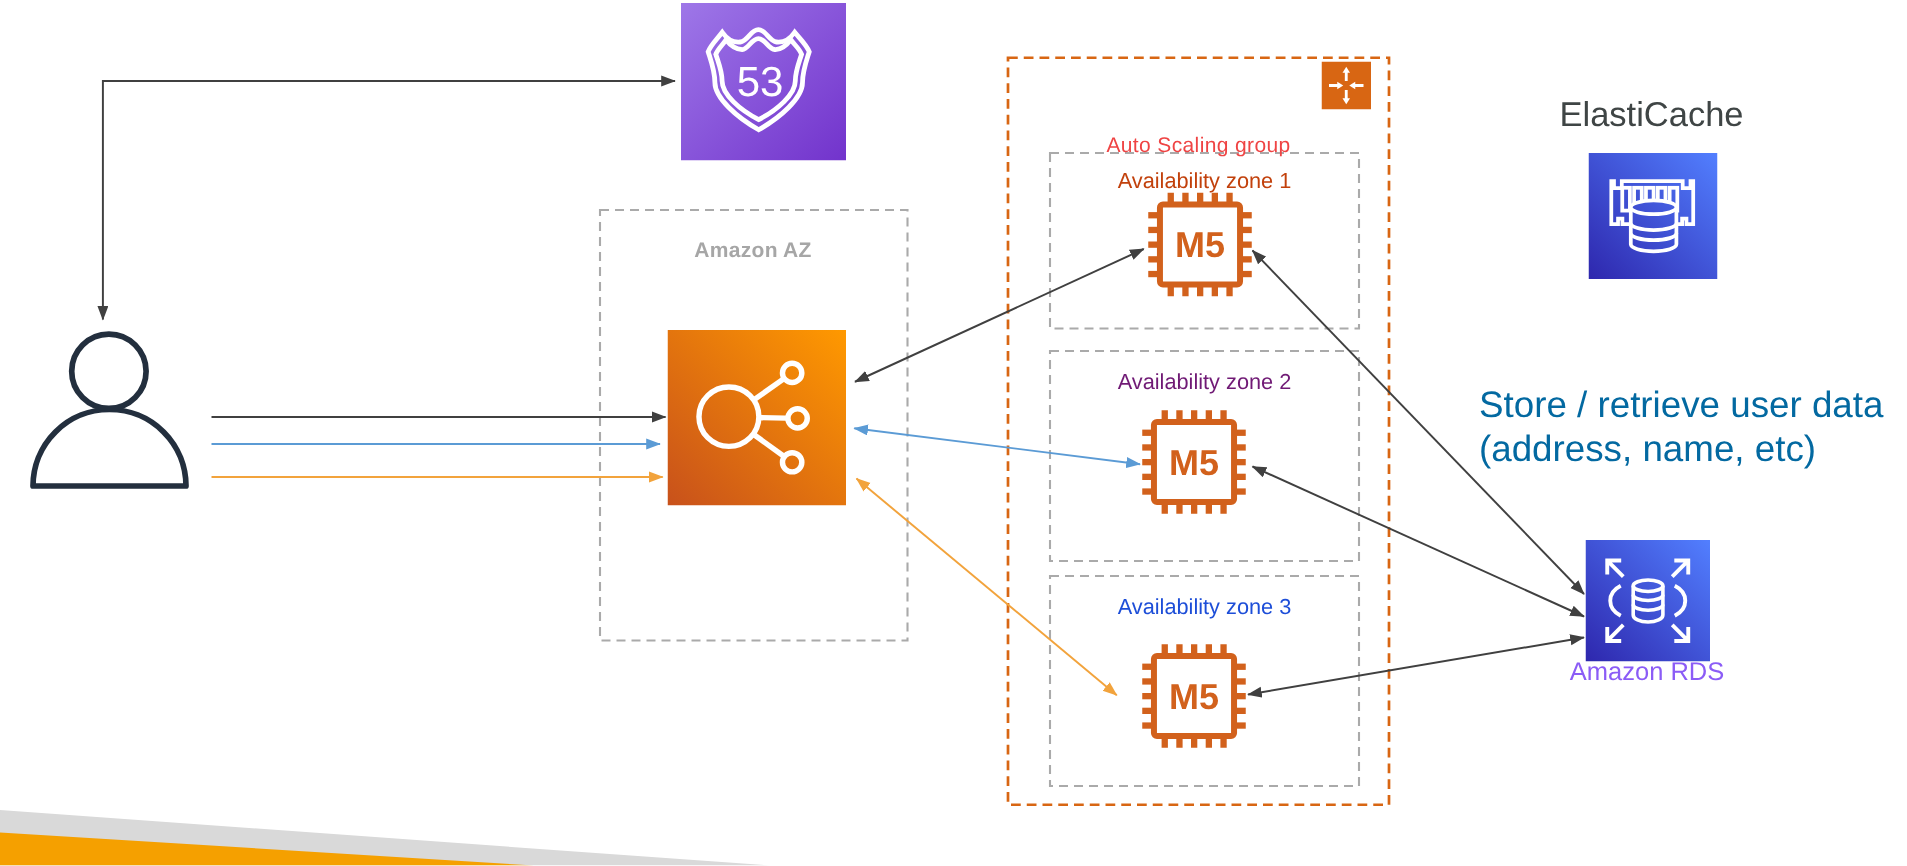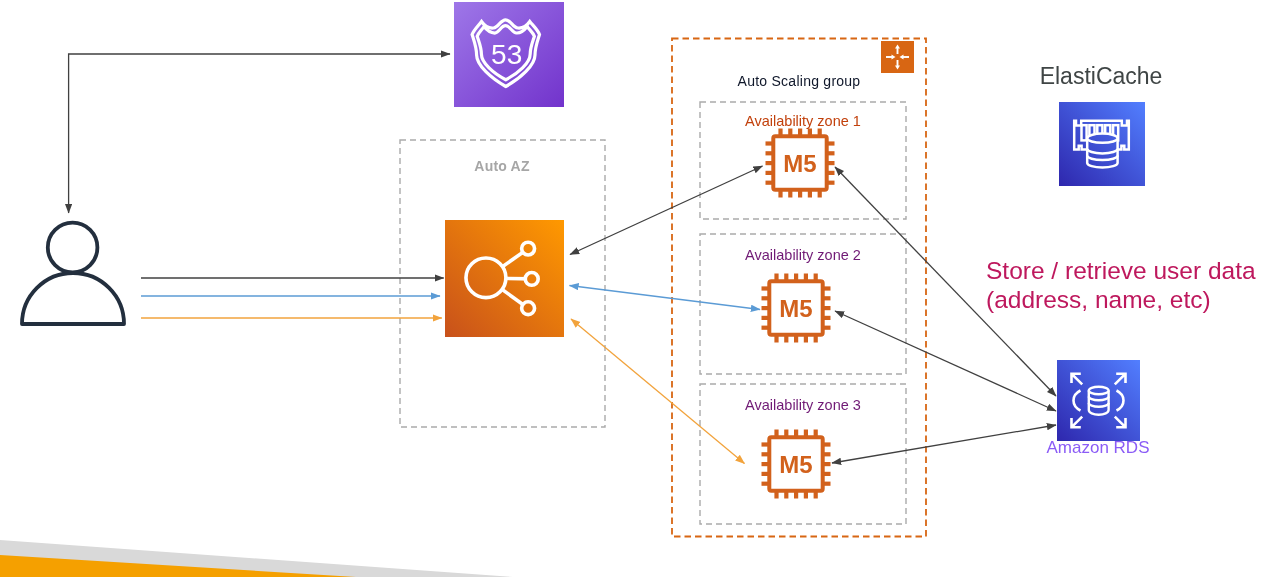--- a/index.html
+++ b/index.html
@@ -185,20 +185,20 @@
           <rect x="60.5" y="33" width="9" height="4.2"></rect>
           <rect x="60.5" y="42.8" width="9" height="4.2"></rect>
           <rect x="60.5" y="52.6" width="9" height="4.2"></rect>
       </g>
       <rect x="8.3" y="8.3" width="53.4" height="53.4" rx="2" fill="#ffffff" stroke="#D2611C" stroke-width="4"></rect>
       <text x="35" y="43.5" font-size="24" font-weight="bold" fill="#D2611C" text-anchor="middle" font-family="Liberation Sans">M5</text>
     </g>
   </defs>
 </svg>
 
-<div class="txt" style="left:502px;top:158.5px;transform:translateX(-50%);font-size:14px;line-height:14px;font-weight:bold;color:#A6A6A6;letter-spacing:0.2px">Auto AZ</div>
-<div class="txt" style="left:799px;top:74px;transform:translateX(-50%);font-size:14px;line-height:14px;color:#0f172a;letter-spacing:0.25px">Auto Scaling group</div>
+<div class="txt" style="left:502px;top:158.5px;transform:translateX(-50%);font-size:14px;line-height:14px;font-weight:bold;color:#A6A6A6;letter-spacing:0.2px">Amazon AZ</div>
+<div class="txt" style="left:799px;top:89px;transform:translateX(-50%);font-size:14px;line-height:14px;color:#ef4444;letter-spacing:0.25px">Auto Scaling group</div>
 <div class="txt" style="left:803px;top:113.5px;transform:translateX(-50%);font-size:14.5px;line-height:14.5px;color:#c2410c">Availability zone 1</div>
 <div class="txt" style="left:803px;top:247.6px;transform:translateX(-50%);font-size:14.5px;line-height:14.5px;color:#701a75">Availability zone 2</div>
-<div class="txt" style="left:803px;top:398.2px;transform:translateX(-50%);font-size:14.5px;line-height:14.5px;color:#701a75">Availability zone 3</div>
+<div class="txt" style="left:803px;top:398.2px;transform:translateX(-50%);font-size:14.5px;line-height:14.5px;color:#1d4ed8">Availability zone 3</div>
 <div class="txt" style="left:1101px;top:65px;transform:translateX(-50%);font-size:23px;line-height:23px;color:#3F4545">ElastiCache</div>
-<div class="txt" style="left:986px;top:257.1px;font-size:24.5px;line-height:28.5px;color:#be185d">Store / retrieve user data<br>(address, name, etc)</div>
+<div class="txt" style="left:986px;top:257.1px;font-size:24.5px;line-height:28.5px;color:#0369a1">Store / retrieve user data<br>(address, name, etc)</div>
 <div class="txt" style="left:1098px;top:439px;transform:translateX(-50%);font-size:17px;line-height:17px;color:#8b5cf6">Amazon RDS</div>
 
 </body></html>

